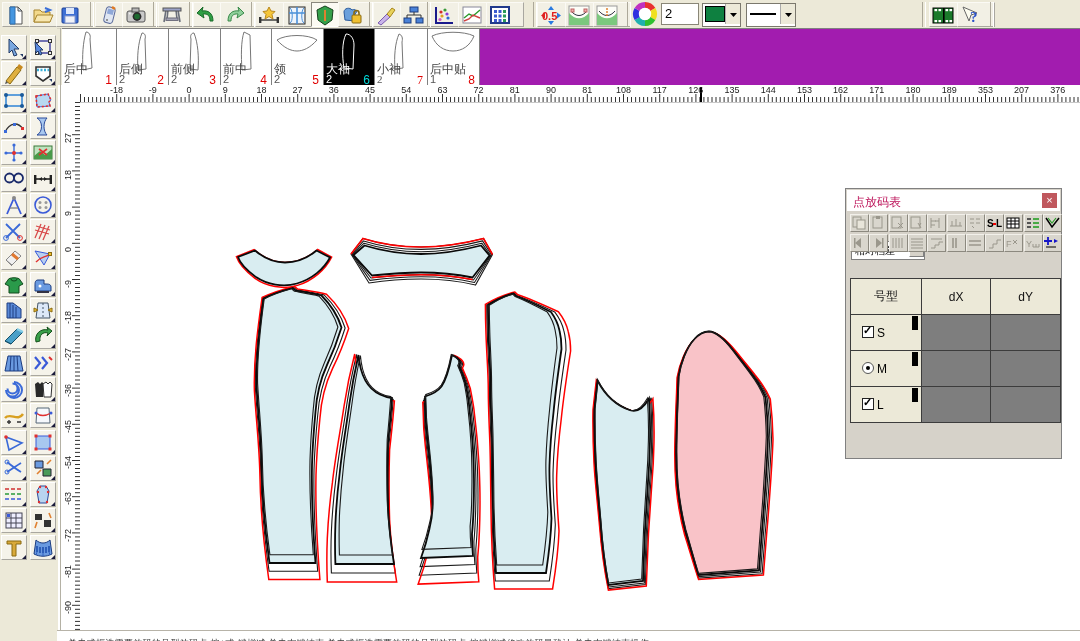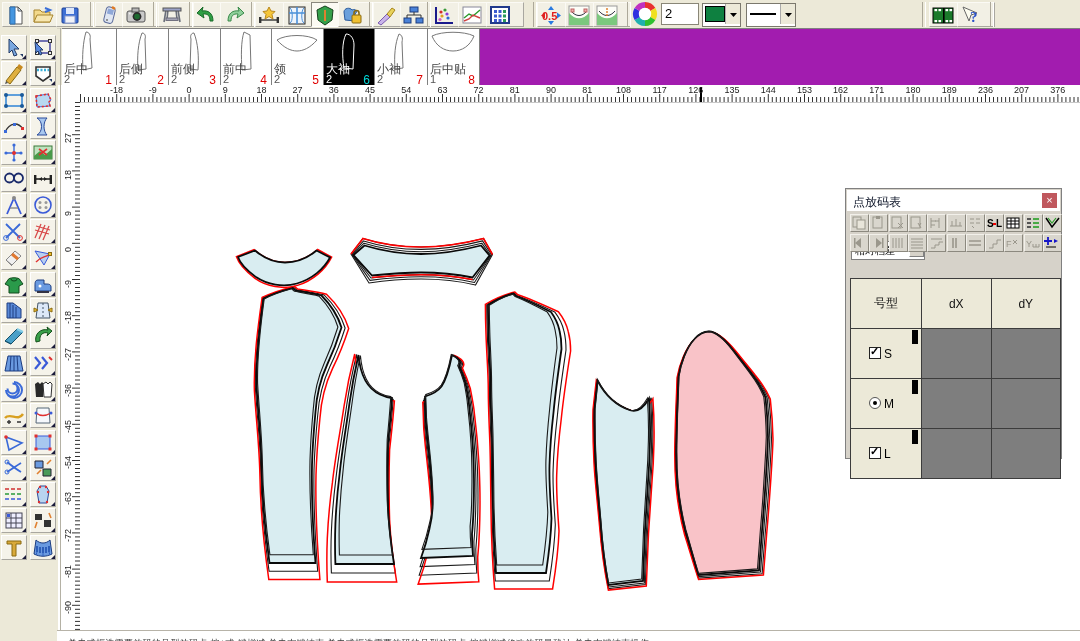--- a/index.html
+++ b/index.html
@@ -27,28 +27,28 @@
 #canvas{position:absolute;left:80px;top:102px;width:1000px;height:528px;background:#fff;border-top:1px solid #c8c8c8;box-sizing:border-box;}
 #statusbar{position:absolute;left:57px;top:630px;width:1023px;height:11px;background:#fff;overflow:hidden;border-top:1px solid #b7b3a8;}
 
 .lb{position:absolute;width:26px;height:25px;background:#f5f3ea;
  border:1px solid #fff;border-right-color:#a9a7a0;border-bottom-color:#a9a7a0;box-sizing:border-box;}
 .lb:after{content:'';position:absolute;right:0px;bottom:0px;width:0;height:0;
  border-left:4px solid transparent;border-bottom:4px solid #1a1a3a;}
 
 #panel{position:absolute;left:845px;top:188px;width:217px;height:271px;background:#d6d2c9;border:1px solid #808080;box-sizing:border-box;}
 #ptitle{position:absolute;left:1px;top:1px;width:213px;height:21px;background:#fff;}
-#ptitle span{position:absolute;left:6px;top:4px;font-size:12px;color:#0f172a;}
+#ptitle span{position:absolute;left:6px;top:4px;font-size:12px;color:#be185d;}
 #pclose{position:absolute;right:3px;top:3px;width:15px;height:15px;background:#c0585e;color:#fff;font-size:11px;line-height:14px;text-align:center;}
 .pbtn{position:absolute;width:19px;height:18px;background:#d9d6cd;border:1px solid #f2f0ea;border-right-color:#8c897f;border-bottom-color:#8c897f;box-sizing:border-box;}
 #pdrop{position:absolute;left:5px;top:52px;width:72px;height:17px;background:#fff;border:1px solid #808080;font-size:10px;}
 #pdrop span{position:absolute;left:3px;top:2px;}
 #pdroparr{position:absolute;right:0;top:0;width:15px;height:15px;background:#d6d2c9;border:1px solid #fff;border-right-color:#808080;border-bottom-color:#808080;box-sizing:border-box;}
 table.grid{position:absolute;left:4px;top:89px;border-collapse:collapse;}
-table.grid td{border:1px solid #3c3c3c;font-size:12px;padding:16px;height:17px;}
+table.grid td{border:1px solid #3c3c3c;font-size:12px;padding:9px;height:17px;}
 td.hd{background:#ece9d8;text-align:center;color:#111;}
 td.nm{background:#ece9d8;width:56px;position:relative;}
 td.dd{background:#7e7e7e;width:55px;}
 .cb{display:inline-block;width:10px;height:10px;background:#fff;border:1px solid #222;margin:0 3px 0 2px;vertical-align:-1px;position:relative;}
 .cb:after{content:"✓";position:absolute;left:0px;top:-3px;font-size:11px;font-weight:bold;color:#000;}
 .swatch{position:absolute;right:3px;top:1px;width:6px;height:14px;background:#000;}
 </style>
 </head>
 <body>
 
@@ -314,21 +314,21 @@
       <div class="n2" style="">5</div>
     </div>
     <div class="cell" style="left:262px;width:51px;background:#000;">
       <svg width="50" height="42" viewBox="0 0 50 42" style="position:absolute;left:0;top:1px" fill="none" stroke="#fff" stroke-width="1">
         <path d="M22,4 C27,4 30,9 30,15 L29,39 L20,38 C18,26 18,12 22,4 Z"></path>
       </svg>
       <div class="lab" style="color:#fff;">大袖</div>
       <div class="n1" style="color:#fff;">2</div>
       <div class="n2" style="color:#00d8d8;">6</div>
     </div>
-    <div class="cell" style="left:313px;width:53px;">
+    <div class="cell" style="left:313px;width:53px;font-family:Liberation Serif, serif;">
       <svg width="50" height="42" viewBox="0 0 50 42" style="position:absolute;left:0;top:1px" fill="none" stroke="#777" stroke-width="1">
         <path d="M24,4 C27,5 28,8 27,12 L28,38 L20,39 C19,27 20,13 24,4 Z"></path>
       </svg>
       <div class="lab" style="">小袖</div>
       <div class="n1" style="">2</div>
       <div class="n2" style="">7</div>
     </div>
     <div class="cell" style="left:366px;width:52px;">
       <svg width="50" height="42" viewBox="0 0 50 42" style="position:absolute;left:0;top:1px" fill="none" stroke="#777" stroke-width="1">
         <path d="M4,6 C14,1 36,1 46,6 C42,16 34,21 25,21 C16,21 8,16 4,6 Z"></path>
@@ -611,21 +611,21 @@
     <div class="hnum" style="left:543.4000000000001px">108</div>
     <div class="hnum" style="left:579.6px">117</div>
     <div class="hnum" style="left:615.8000000000001px">126</div>
     <div class="hnum" style="left:652px">135</div>
     <div class="hnum" style="left:688.2px">144</div>
     <div class="hnum" style="left:724.4000000000001px">153</div>
     <div class="hnum" style="left:760.6px">162</div>
     <div class="hnum" style="left:796.8000000000001px">171</div>
     <div class="hnum" style="left:833px">180</div>
     <div class="hnum" style="left:869.2px">189</div>
-    <div class="hnum" style="left:905.4000000000001px">236</div>
+    <div class="hnum" style="left:905.4000000000001px">353</div>
     <div class="hnum" style="left:941.6px">207</div>
     <div class="hnum" style="left:977.8000000000001px">376</div>
   </div>
 <div id="vruler">
     <svg width="22" height="528" style="position:absolute;left:0;top:0">
       <rect x="17" y="0" width="5" height="1" fill="#333"></rect>
       <rect x="17" y="4" width="5" height="1" fill="#333"></rect>
       <rect x="17" y="8" width="5" height="1" fill="#333"></rect>
       <rect x="17" y="12.1" width="5" height="1" fill="#333"></rect>
       <rect x="17" y="16.1" width="5" height="1" fill="#333"></rect>

